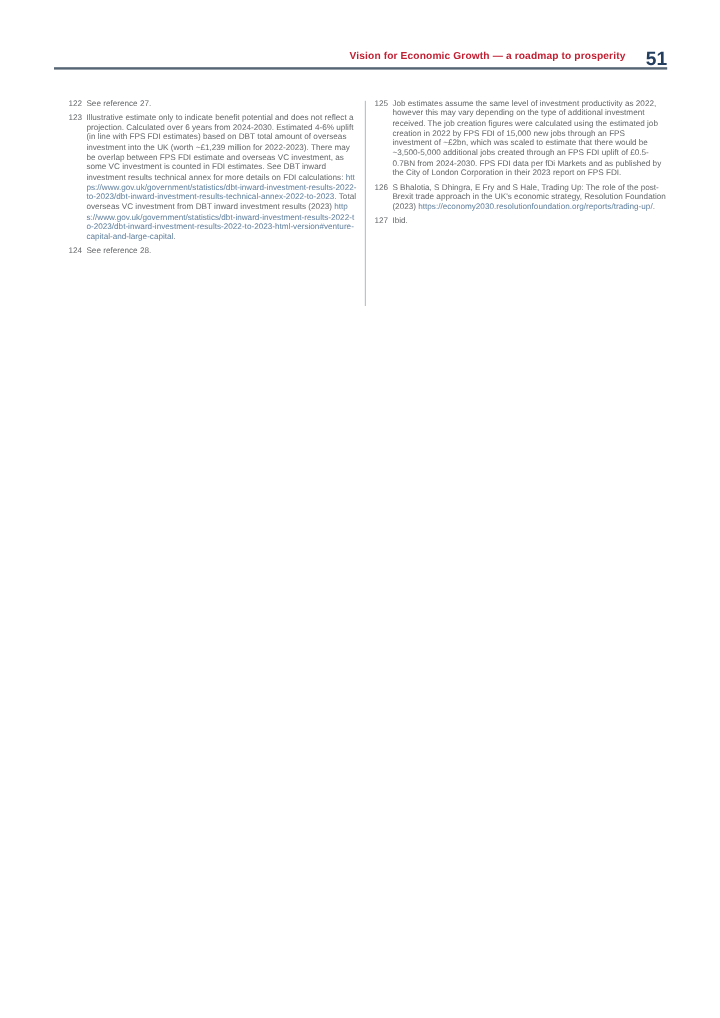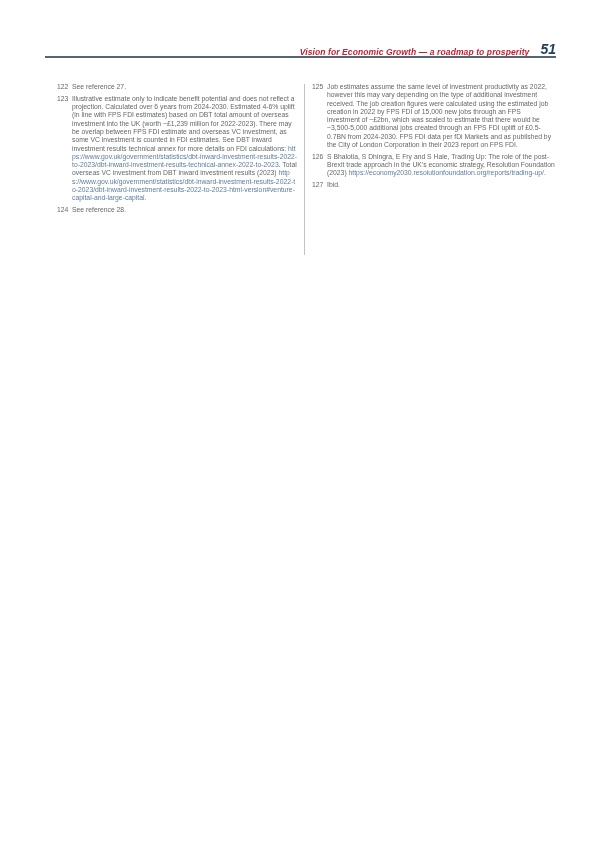--- a/index.html
+++ b/index.html
@@ -26,35 +26,34 @@
     background: var(--page-bg);
   }
   
   .header-text {
     position: absolute;
     top: 41px;
     left: 45px;
     right: 44px;
     display: flex;
     justify-content: flex-end;
-    align-items: flex-end;
-    font-style: italic;
+    align-items: flex-start;
   }
   .header-title {
     color: var(--title-color);
     font-size: 8.5px;
     font-weight: bold;
     letter-spacing: 0.1px;
     white-space: nowrap;
   }
   .header-page-num {
     color: var(--pagenum-color);
-    font-size: 14px;
+    font-size: 16px;
     font-weight: bold;
-    margin-left: 11px;
+    margin-left: 17px;
   }
   .header-rule {
     position: absolute;
     top: 56px;
     left: 45px;
     right: 44px;
     height: 2px;
     background: var(--rule-color);
   }
   

